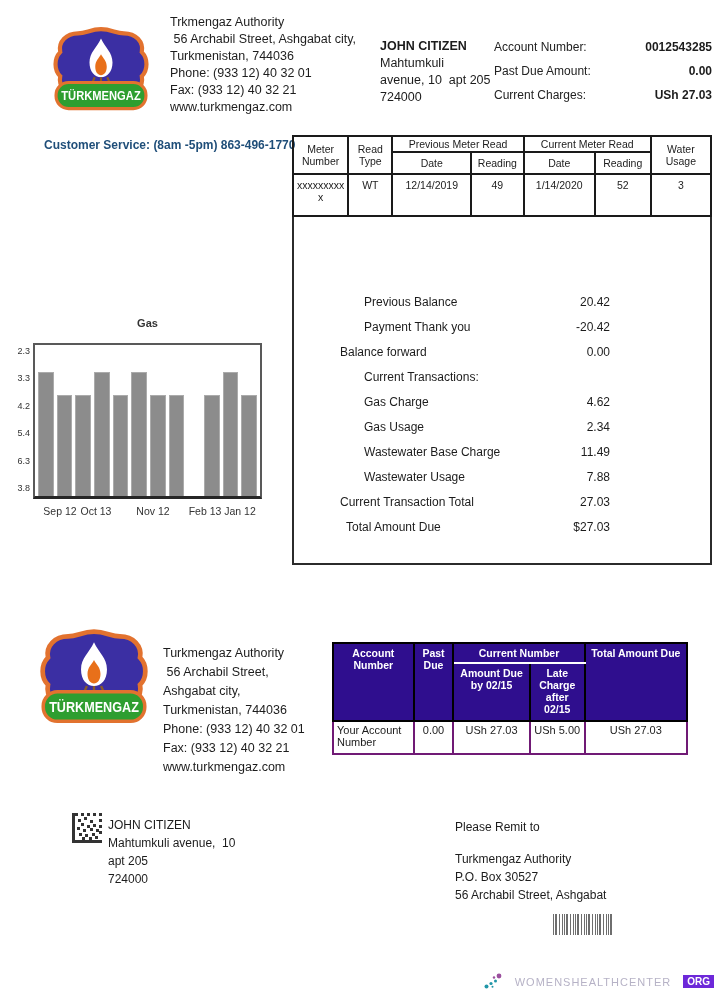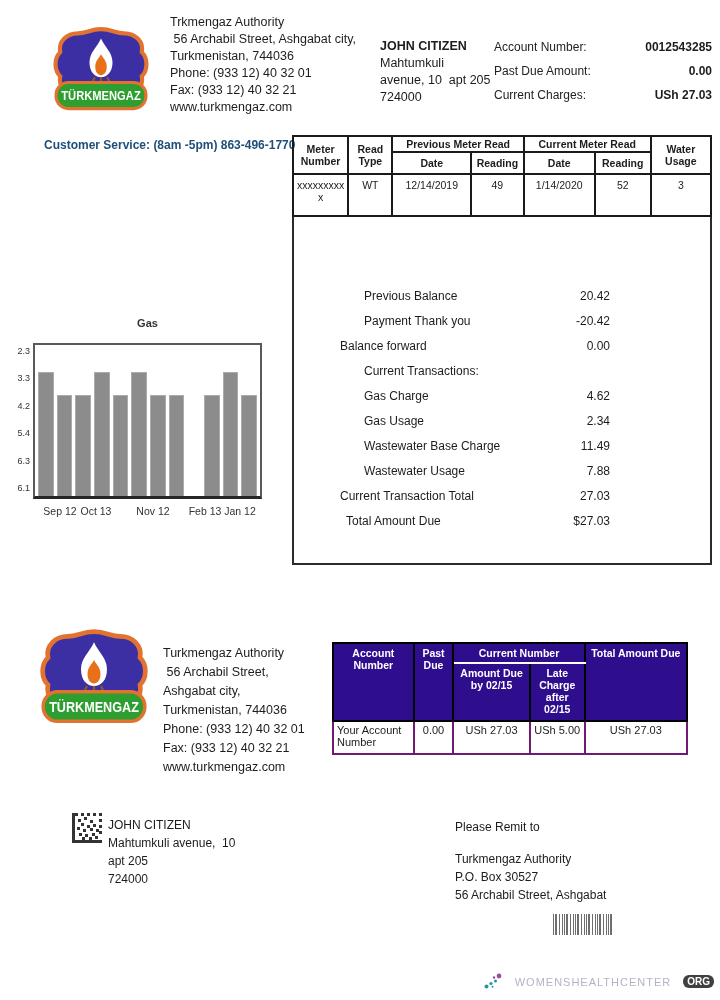--- a/index.html
+++ b/index.html
@@ -19,27 +19,27 @@
   .acct-row { display:flex; justify-content:space-between; margin-bottom:10px; }
   .acct-label { color:#222; }
   .acct-value { font-weight:600; text-align:right; }
   .cust-service { color:#1F4E79; font-weight:bold; font-size:12px; }
 
   
   .main-box { left:292px; top:135px; width:420px; height:430px; border:2px solid #2b2b2b; }
   .meter-table { position:absolute; left:-2px; top:-2px; width:calc(100% + 4px);
     border-collapse:collapse; table-layout:fixed; }
   .meter-table th, .meter-table td { border:2px solid #1a1a1a; font-size:10.5px; text-align:center; padding:1px 2px; }
-  .meter-table th { font-weight:bold; }
+  .meter-table th { font-weight:normal; }
   .meter-table .h2 td, .meter-table .h2 th { height:22px; }
   .meter-table .mdata td { height:42px; vertical-align:top; padding-top:4px; }
 
   
   .trans { left:44px; top:152px; width:272px; }
-  .t-row { display:flex; justify-content:space-between; height:25px; font-size:12px; }
+  .t-row { display:flex; justify-content:space-between; align-items:center; height:25px; font-size:12px; }
   .t-label.ind1 { padding-left:26px; }
   .t-label.ind0 { padding-left:2px; }
   .t-bold { font-weight:normal; }
   .t-val { text-align:right; }
 
   
   .chart-title { left:33px; top:317px; width:229px; text-align:center; font-size:11px; font-weight:600; color:#333; }
   .chart-ylabels { left:6px; top:346px; width:24px; height:147px; display:flex; flex-direction:column;
     justify-content:space-between; align-items:flex-end; font-size:9px; color:#333; }
   .chart-plot { left:33px; top:343px; width:229px; height:156px; border:2px solid #595959; border-bottom:3px solid #262626; background:#fff; }
@@ -62,21 +62,21 @@
     text-align:center; padding:2px 3px; height:33px; }
   .stub-table td.left { text-align:left; }
 
   
   .mail-line { font-size:12px; line-height:18px; }
   .remit-line { font-size:12px; line-height:18px; }
   .barcode { left:553px; top:914px; width:60px; height:21px; opacity:.8;
     background:repeating-linear-gradient(90deg,#4a4a4a 0 1px,#fff 1px 2px,#4a4a4a 2px 4px,#fff 4px 6px,#4a4a4a 6px 7px,#fff 7px 9px,#4a4a4a 9px 10px,#fff 10px 11px); }
   .watermark { right:6px; top:973px; display:flex; align-items:center; gap:12px; }
   .wm-text { color:#b6b2c6; font-size:11px; letter-spacing:1px; }
-  .wm-badge { background:#404040; color:#fff; font-size:10px; font-weight:bold; padding:1px 4px; border-radius:6px; }
+  .wm-badge { background:#6d28d9; color:#fff; font-size:10px; font-weight:bold; padding:1px 4px; border-radius:0; }
 </style>
 </head>
 <body>
 
 <div class="page">
 
   <div class="abs" style="left:48px; top:26px;">
     <svg width="106" height="92" viewBox="0 0 100 88">
       <path d="M50 3 C60 3 64 7 72 7 C83 7 91 15 89 25 C95 31 95 42 89 48 C91 58 83 66 72 66 C64 66 60 70 50 70 C40 70 36 66 28 66 C17 66 9 58 11 48 C5 42 5 31 11 25 C9 15 17 7 28 7 C36 7 40 3 50 3 Z" fill="#3B2FA3" stroke="#E2722F" stroke-width="4"></path>
       <path d="M50 12 C54 21 61 25 61 35 C61 44 56 49 50 49 C44 49 39 44 39 35 C39 25 46 21 50 12 Z" fill="#ffffff"></path>
@@ -201,21 +201,21 @@
     </div>
   </div>
 
   <div class="abs chart-title">Gas</div>
   <div class="abs chart-ylabels">
     <span>2.3</span>
     <span>3.3</span>
     <span>4.2</span>
     <span>5.4</span>
     <span>6.3</span>
-    <span>6.1</span>
+    <span>3.8</span>
   </div>
   <div class="abs chart-plot">
     <div class="chart-bars">
         <div class="bar" style="height: 82%;"></div>
         <div class="bar" style="height: 67%;"></div>
         <div class="bar" style="height: 67%;"></div>
         <div class="bar" style="height: 82%;"></div>
         <div class="bar" style="height: 67%;"></div>
         <div class="bar" style="height: 82%;"></div>
         <div class="bar" style="height: 67%;"></div>

